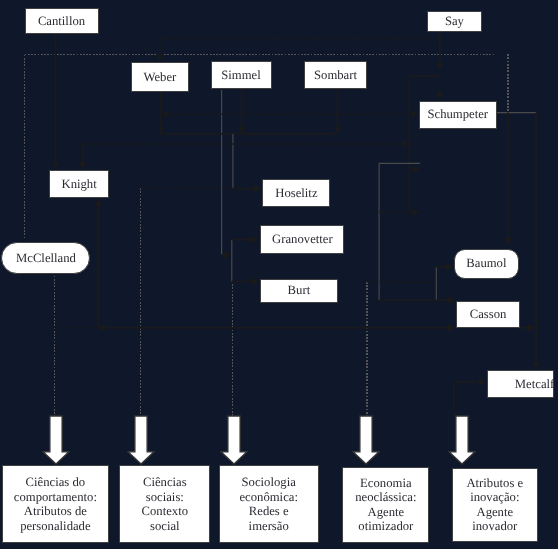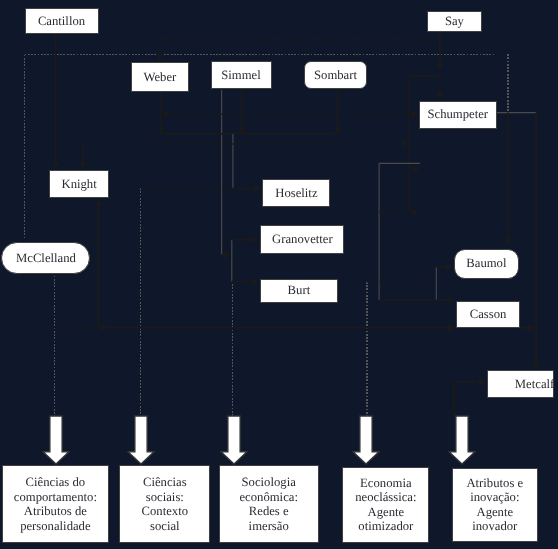--- a/index.html
+++ b/index.html
@@ -97,21 +97,21 @@
     </svg>
 <div class="nodebox" style="left: 24.5px; top: 7.8px; width: 74px; height: 26.2px;">
       <span>Cantillon</span>
     </div>
     <div class="nodebox" style="left: 131px; top: 62.1px; width: 57.8px; height: 29.5px;">
       <span>Weber</span>
     </div>
     <div class="nodebox" style="left: 210.5px; top: 60.8px; width: 61px; height: 28.5px;">
       <span>Simmel</span>
     </div>
-    <div class="nodebox" style="left: 304.2px; top: 60.8px; width: 62.6px; height: 28px; border-radius: 7px;">
+    <div class="nodebox" style="left: 304.2px; top: 60.8px; width: 62.6px; height: 28px;">
       <span>Sombart</span>
     </div>
     <div class="nodebox" style="left: 426.7px; top: 10.8px; width: 55.5px; height: 21.5px;">
       <span>Say</span>
     </div>
     <div class="nodebox" style="left: 418.8px; top: 100.6px; width: 78px; height: 28.4px; text-align: right;">
       <span>Schumpeter</span>
     </div>
     <div class="nodebox" style="left: 48.8px; top: 170.1px; width: 60.6px; height: 28px;">
       <span>Knight</span>

